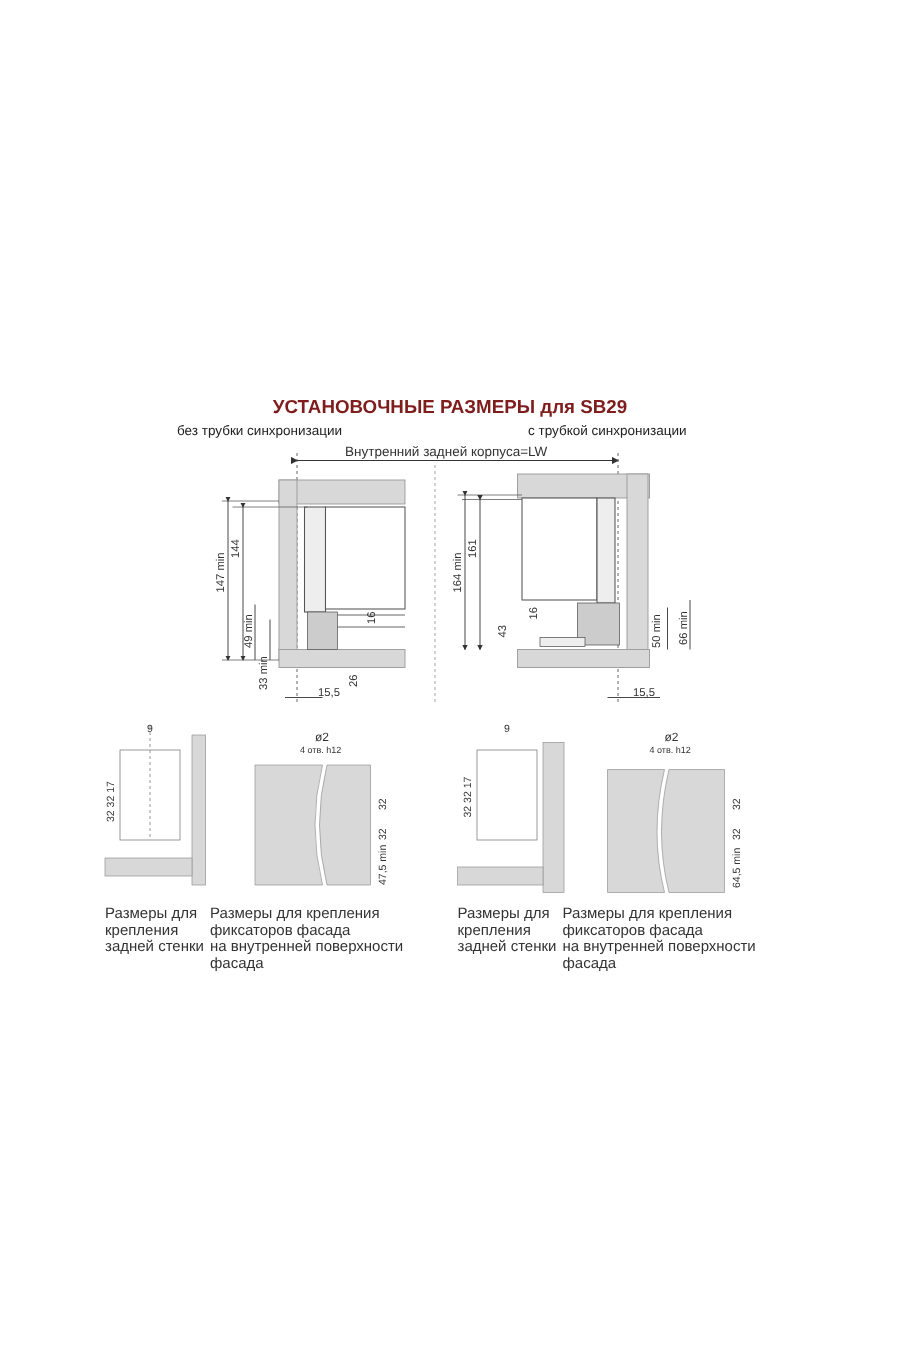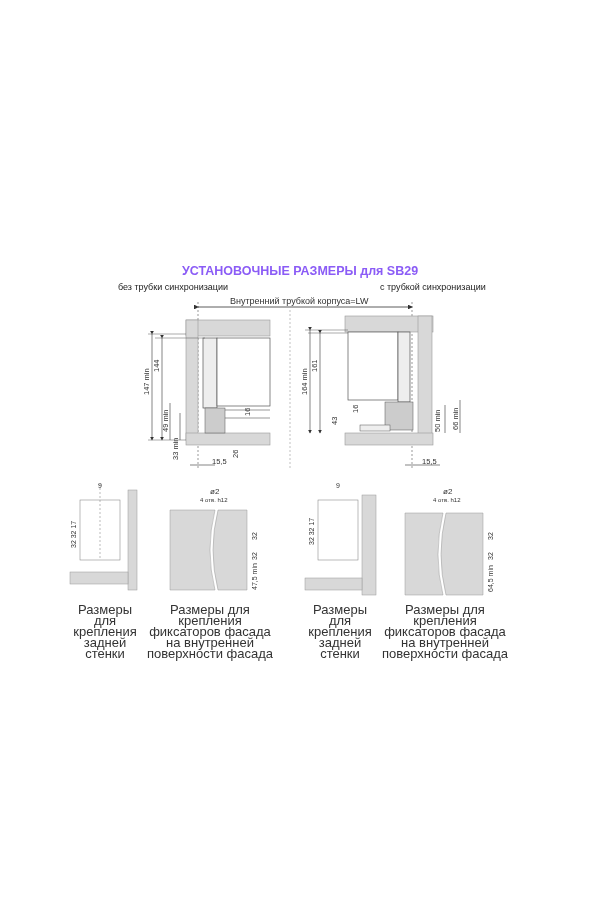--- a/index.html
+++ b/index.html
@@ -1,30 +1,30 @@
 <!DOCTYPE html>
 <html><head>
 <meta charset="utf-8">
 <style>
   html, body { margin:0; padding:0; background:#ffffff; }
   body { width:600px; height:900px; position:relative; overflow:hidden; font-family:"Liberation Sans", sans-serif; color:#333; }
   .abs { position:absolute; }
-  .title { left:0; width:600px; top:264px; text-align:center; font-weight:bold; font-size:12.5px; color:#8b5cf6; }
+  .title { left:0; width:600px; top:264px; text-align:center; font-weight:bold; font-size:12.5px; color:#7f1d1d; }
   .sub { font-weight:normal; font-size:9px; color:#222; top:282px; }
   .lw { left:230px; top:296px; font-size:9px; color:#333; }
-  .cap { font-size:13px; text-align:center; line-height:11px; color:#333; }
+  .cap { font-size:10px; text-align:left; line-height:11px; color:#333; }
   svg text { font-family:"Liberation Sans", sans-serif; fill:#333; }
 </style>
 </head>
 <body>
 
 <div class="abs title">УСТАНОВОЧНЫЕ РАЗМЕРЫ для SB29</div>
 <div class="abs sub" style="left:118px;">без трубки синхронизации</div>
-<div class="abs sub" style="left:352px;margin-left:28px;">с трубкой синхронизации</div>
-<div class="abs lw">Внутренний трубкой корпуса=LW</div>
+<div class="abs sub" style="left:352px;">с трубкой синхронизации</div>
+<div class="abs lw">Внутренний задней корпуса=LW</div>
 
 <svg class="abs" style="left:0;top:0" width="600" height="900">
   <defs>
     <marker id="ar" markerWidth="6" markerHeight="6" refX="5" refY="3" orient="auto">
         <path d="M0,0 L6,3 L0,6 z" fill="#333"></path>
       </marker>
   </defs>
 
   <line x1="198" y1="307" x2="412" y2="307" stroke="#333" stroke-width="0.8" marker-start="url(#ar)" marker-end="url(#ar)"></line>
   <line x1="198" y1="302" x2="198" y2="470" stroke="#555" stroke-width="0.6" stroke-dasharray="2,2"></line>

